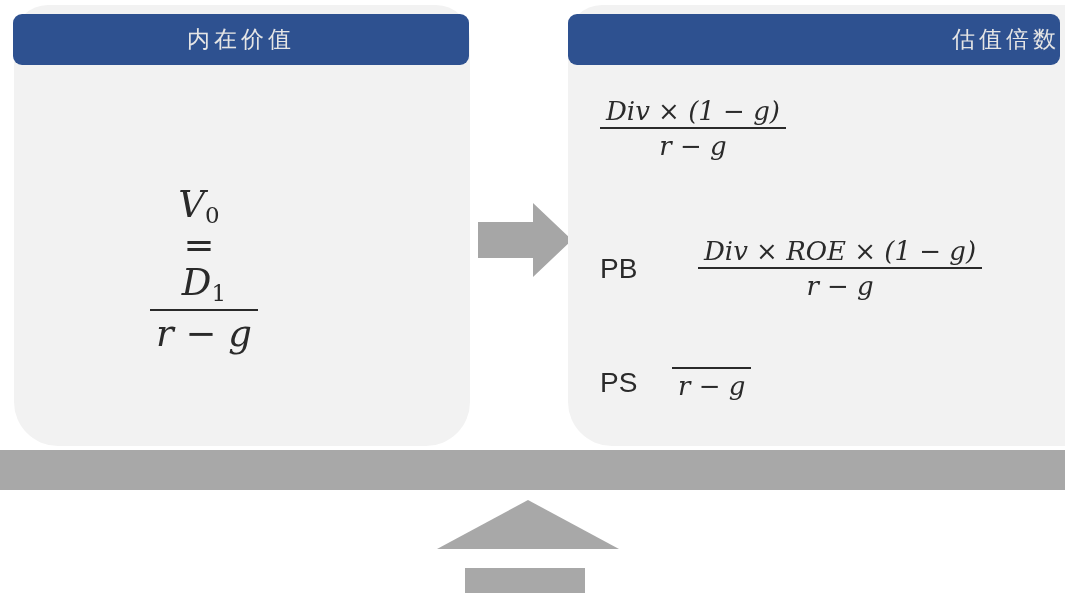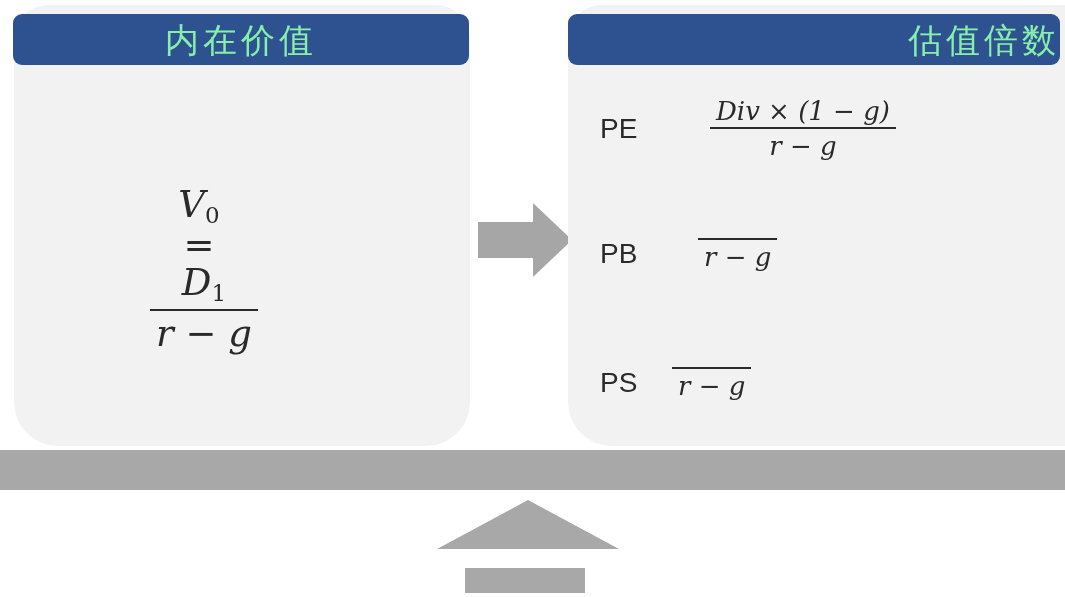--- a/index.html
+++ b/index.html
@@ -57,23 +57,23 @@
     top: 14px;
     width: 456px;
   }
   .panel-header-right {
     left: 568px;
     top: 14px;
     width: 492px;
     justify-content: flex-end;
   }
   .panel-header-title {
-    color: #86efac;
+    color: #e5e5e5;
     font-family: "DejaVu Serif", "Liberation Serif", serif;
-    font-size: 34px;
+    font-size: 23px;
     letter-spacing: 4px;
     font-weight: 400;
     line-height: 1;
     white-space: nowrap;
   }
 
   
   .math {
     font-family: "DejaVu Serif", "Liberation Serif", serif;
     font-style: italic;
@@ -204,31 +204,31 @@
     </svg>
   </div>
 
   <div class="panel panel-right"></div>
 
   <div class="panel-header panel-header-right">
     <span class="panel-header-title">估值倍数</span>
   </div>
 
   <div class="ratio-row row-pe">
-    <span class="ratio-label">PE</span>
     <span class="math frac ratio-formula">
       <span class="num">Div × (1 − g)</span>
       <span class="bar"></span>
       <span class="den">r − g</span>
     </span>
   </div>
 
   <div class="ratio-row row-pb">
     <span class="ratio-label">PB</span>
     <span class="math frac ratio-formula">
+      <span class="num">Div × ROE × (1 − g)</span>
       <span class="bar"></span>
       <span class="den">r − g</span>
     </span>
   </div>
 
   <div class="ratio-row row-ps">
     <span class="ratio-label">PS</span>
     <span class="math frac ratio-formula">
       <span class="bar"></span>
       <span class="den">r − g</span>

